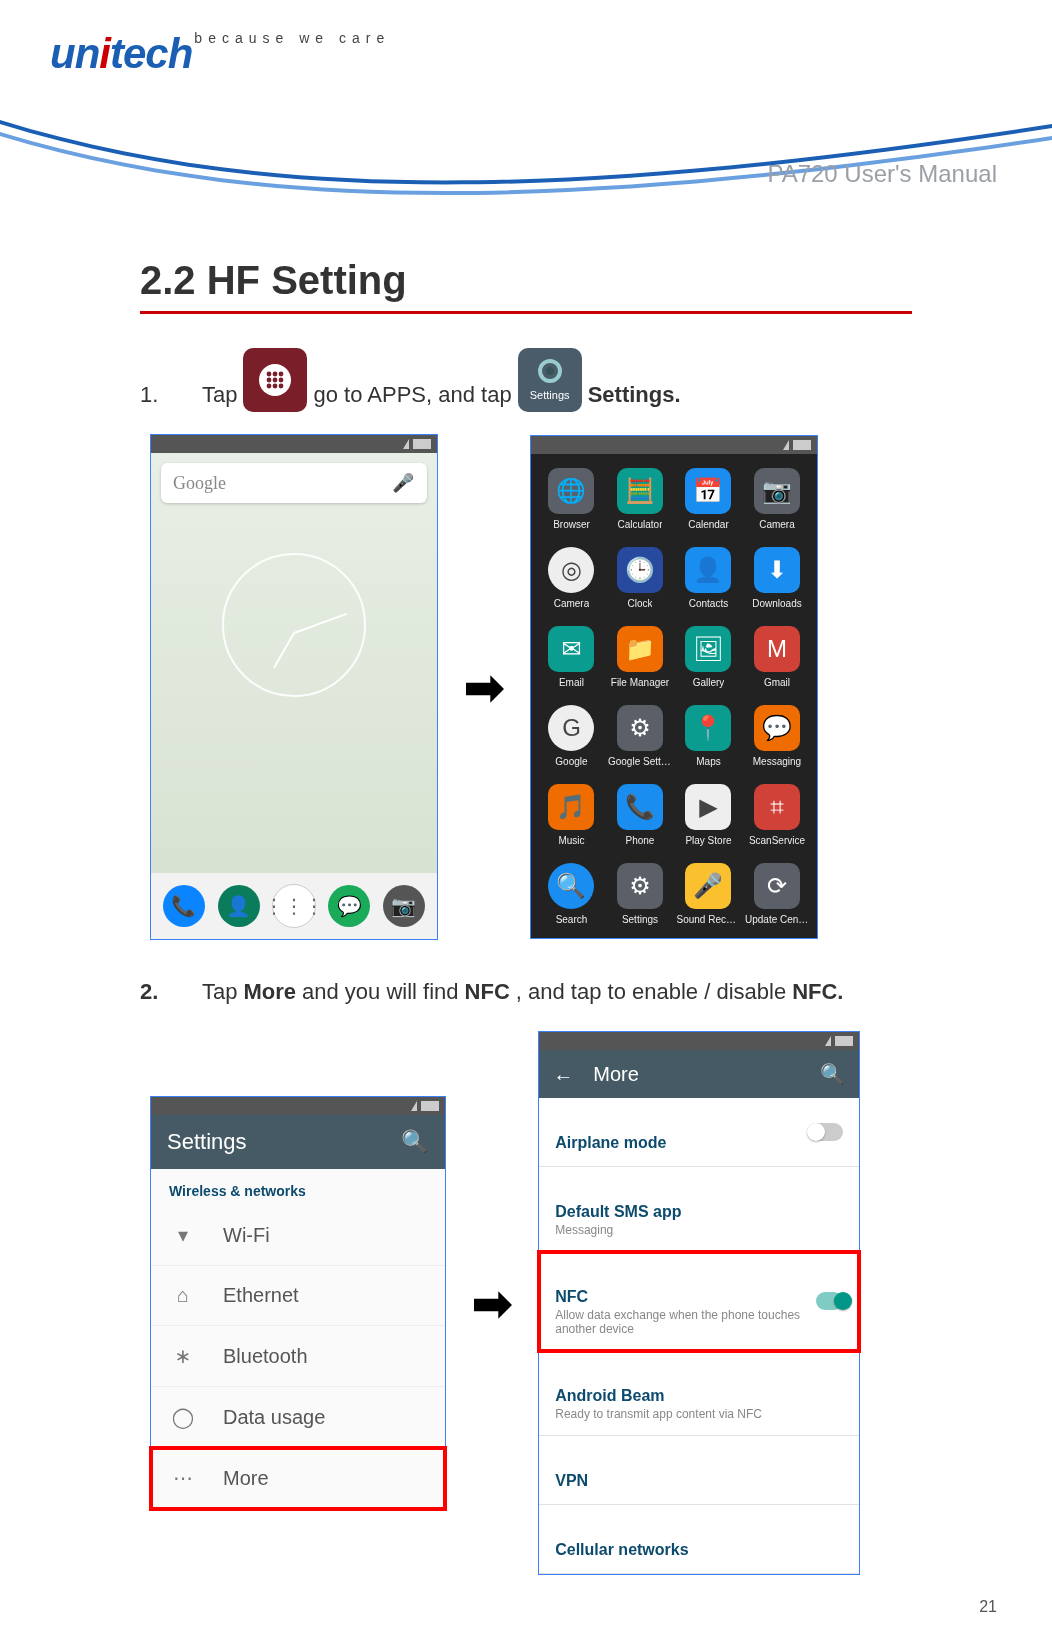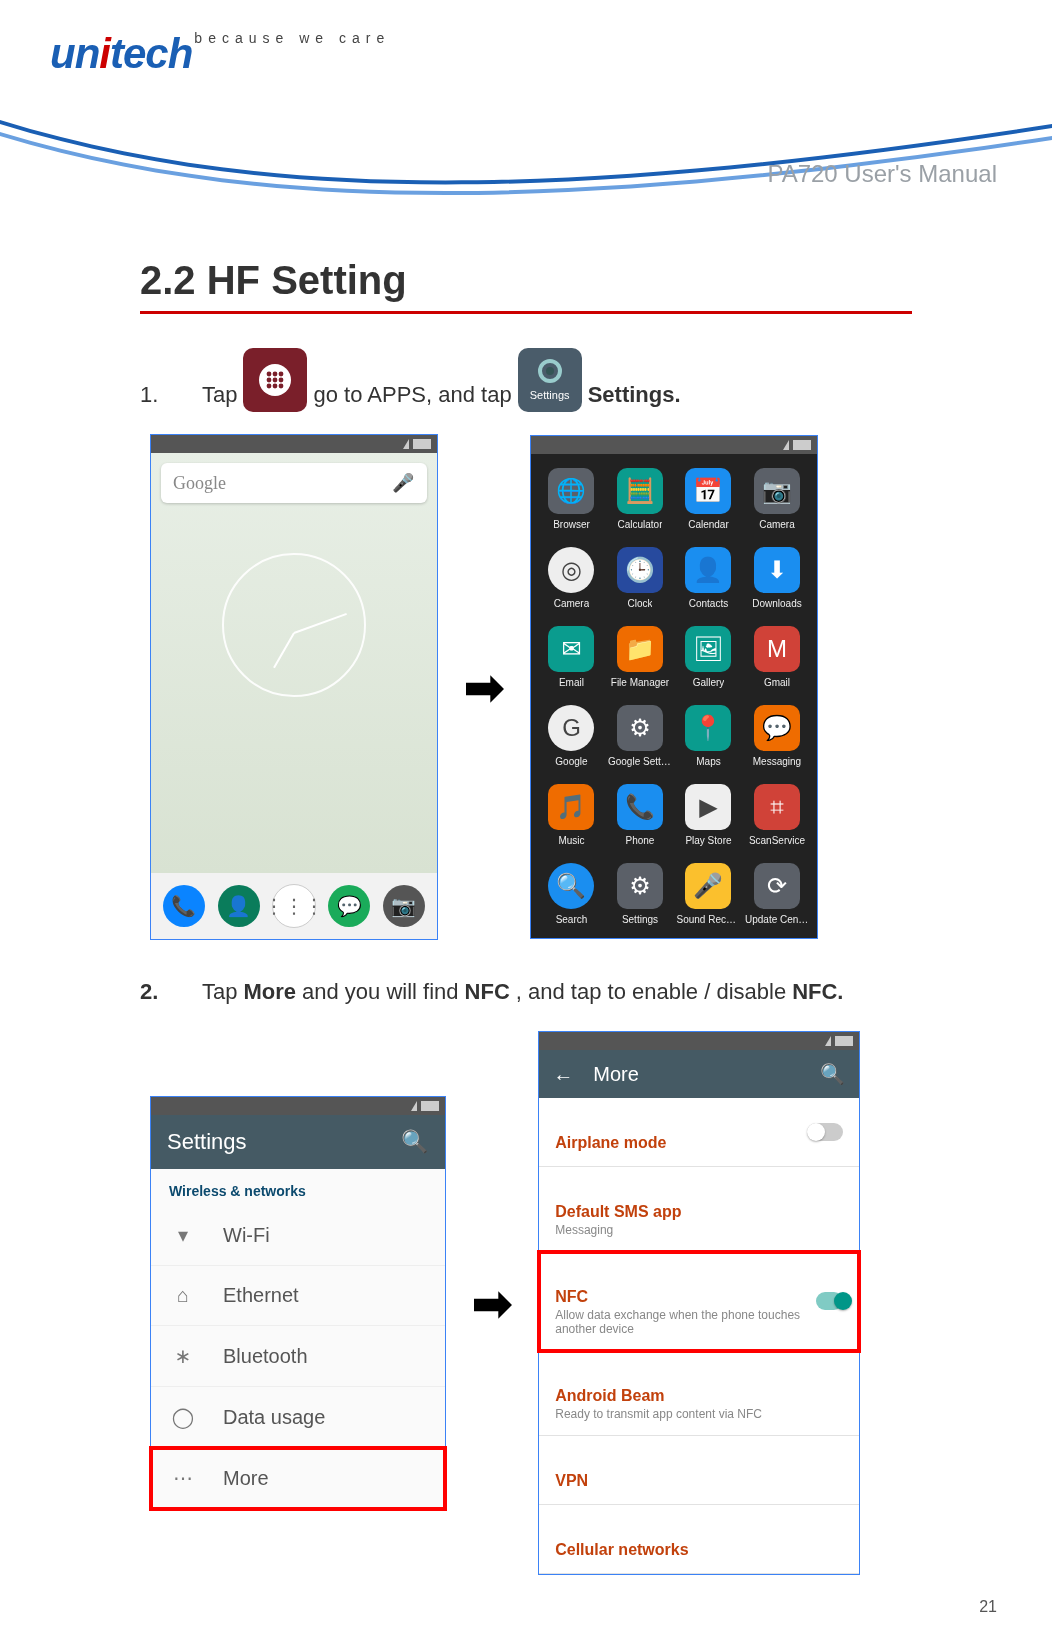--- a/index.html
+++ b/index.html
@@ -303,21 +303,21 @@
     padding: 14px 16px;
     border-bottom:1px solid #e2e2e2;
     display:flex;
     justify-content:space-between;
     align-items:center;
     gap:10px;
   }
   .more-row .tx {
     display:flex; flex-direction:column; gap:2px;
   }
-  .more-row .ttl { font-size:16px; font-weight:bold; color:#c2410c;margin-top:22px; }
+  .more-row .ttl { font-size:16px; font-weight:bold; color:#0c4a6e;margin-top:22px; }
   .more-row .sub { font-size:12px; color:#888; }
   .toggle {
     width:36px;height:18px;border-radius:10px;background:#ccc;position:relative;
   }
   .toggle.on{background:#80cbc4;}
   .toggle::after{
     content:"";position:absolute;width:18px;height:18px;border-radius:50%;
     background:#fff;top:0;left:0;box-shadow:0 1px 2px rgba(0,0,0,.3);
   }
   .toggle.on::after{left:18px;background:#009688;}

